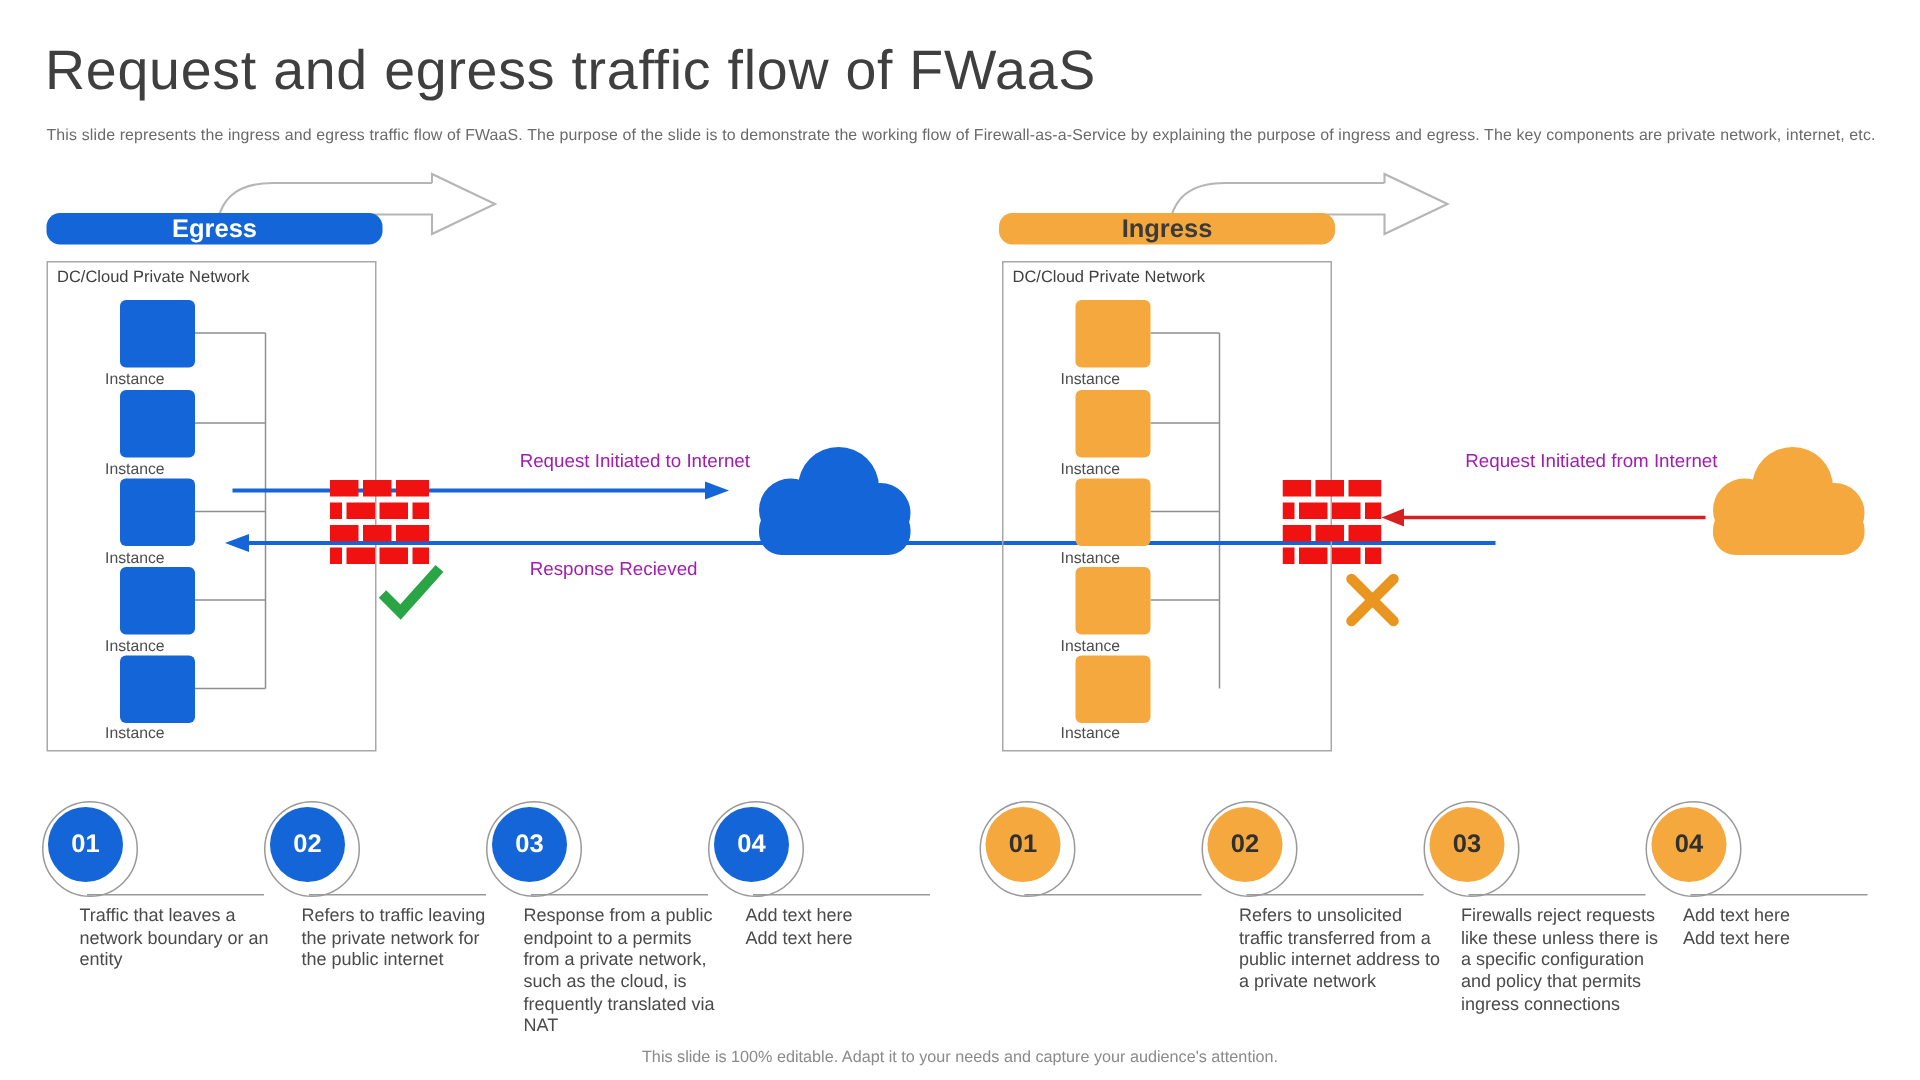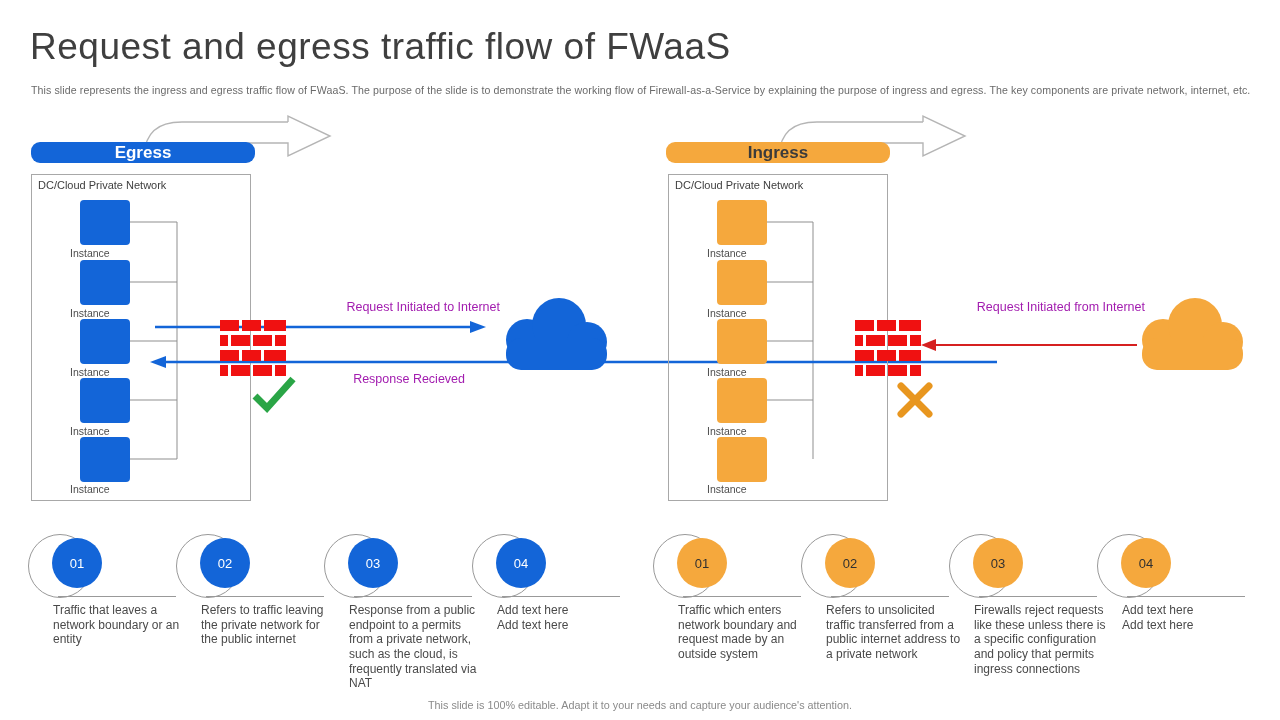--- a/index.html
+++ b/index.html
@@ -45,22 +45,22 @@
   svg.shape{position:absolute;z-index:3}
   svg.cloud{position:absolute;z-index:2}
   .fill-orange{fill:var(--orange)}
   .fill-brick{fill:var(--brick-red)}
   .st-green{stroke:var(--green-check);stroke-width:7;fill:none}
   .st-xorange{stroke:var(--x-orange);stroke-width:7;fill:none;stroke-linecap:round}
 
   .step{position:absolute;top:532px;width:148px;height:170px;z-index:1}
   .ring{position:absolute;left:0;top:2px;width:64px;height:64px;border:1.5px solid #999;
         border-radius:50%}
-  .num{position:absolute;left:24px;top:6px;width:50px;height:50px;border-radius:50%;
-       display:flex;align-items:center;justify-content:center;font-weight:normal;font-size:13px}
+  .num{position:absolute;left:4px;top:6px;width:50px;height:50px;border-radius:50%;
+       display:flex;align-items:center;justify-content:center;font-weight:bold;font-size:17px}
   .num.blue{background:var(--blue);color:#fff}
   .num.orange{background:var(--orange);color:#303030}
   .sline{position:absolute;left:30px;top:64px;width:118px;border-top:1.5px solid #999}
   .stext{position:absolute;left:25px;top:71px;width:136px;font-size:12px;line-height:1.22;
          color:#4a4a4a;white-space:pre-line}
 
   .footer{position:absolute;left:0;top:699px;width:100%;text-align:center;font-size:10.8px;
           color:#8a8a8a}
 </style>
 </head>
@@ -228,21 +228,20 @@
     <span class="num blue">04</span>
     <span class="sline"></span>
     <p class="stext">Add text here
 Add text here</p>
   </div>
 
   <div class="step" style="left:653px">
     <span class="ring"></span>
     <span class="num orange">01</span>
     <span class="sline"></span>
-    <p class="stext">Traffic which enters network boundary and request made by an outside system</p>
   </div>
   <div class="step" style="left:801px">
     <span class="ring"></span>
     <span class="num orange">02</span>
     <span class="sline"></span>
     <p class="stext">Refers to unsolicited traffic transferred from a public internet address to a private network</p>
   </div>
   <div class="step" style="left:949px">
     <span class="ring"></span>
     <span class="num orange">03</span>

